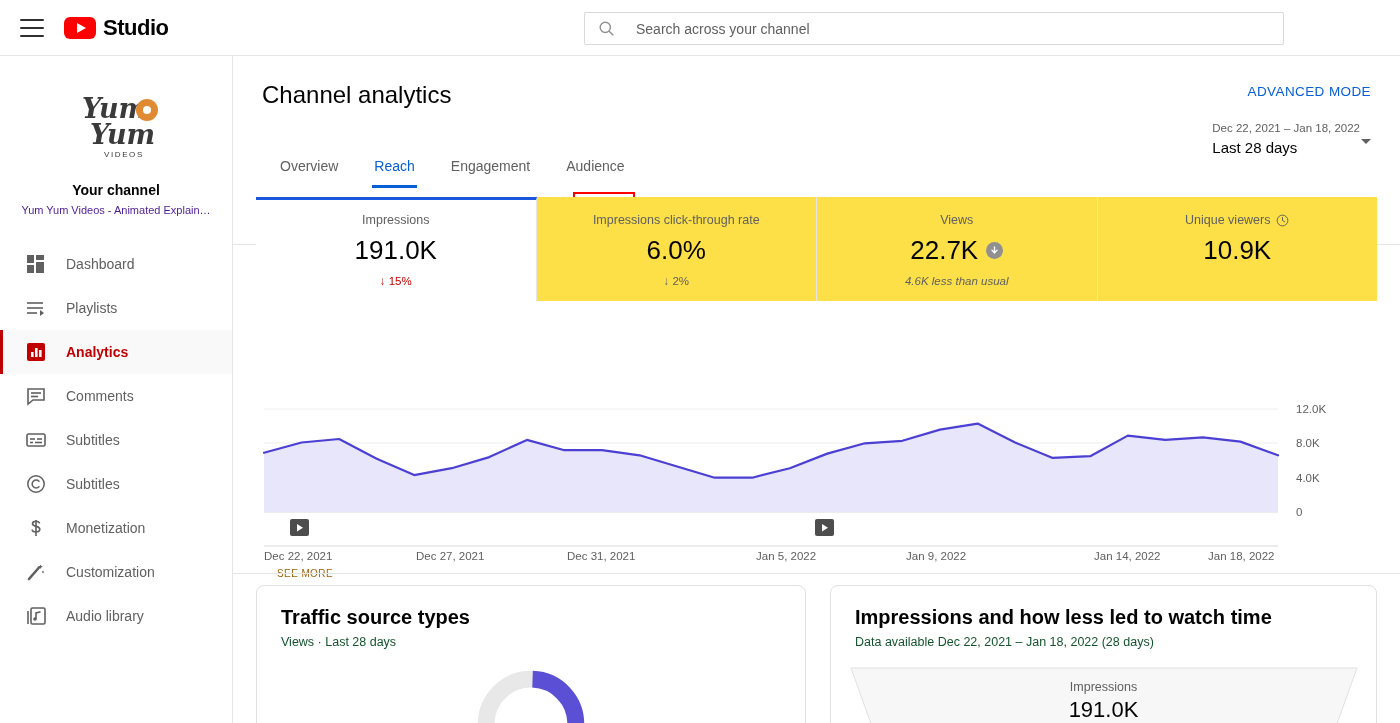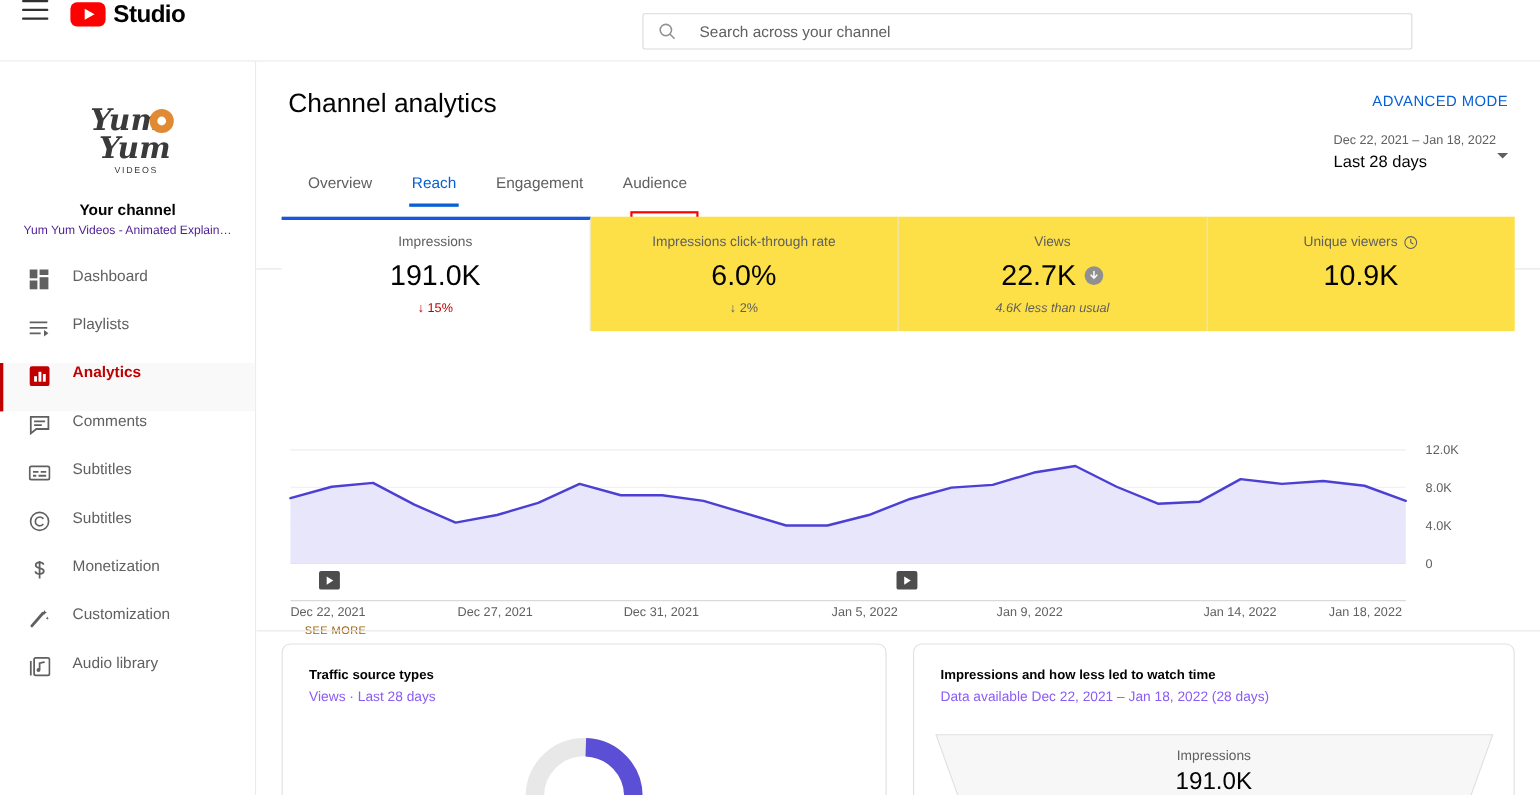--- a/index.html
+++ b/index.html
@@ -10,21 +10,21 @@
     background: #ffffff;
     color: #030303;
     overflow: hidden;
     position: relative;
   }
 
   
   .topbar {
     position: absolute; top: 0; left: 0; width: 1400px; height: 56px;
     background: #fff; border-bottom: 1px solid #e5e5e5;
-    display: flex; align-items: flex-start;
+    display: flex; align-items: center;
   }
   .hamburger {
     width: 24px; height: 18px; margin-left: 20px; margin-right: 20px;
     display: flex; flex-direction: column; justify-content: space-between;
     cursor: pointer;
   }
   .hamburger span { display: block; height: 2px; width: 24px; background: #303030; border-radius: 1px; }
   .brand { display: flex; align-items: center; gap: 7px; cursor: pointer; }
   .yt-logo {
     width: 32px; height: 22px; background: #ff0000; border-radius: 6px;
@@ -57,21 +57,21 @@
   }
   .channel-block { padding: 28px 0 12px; text-align: center; }
   .ch-logo { width: 112px; height: 80px; margin: 0 auto; position: relative; }
   .ch-logo svg { display: block; }
   .ch-name { font-size: 14px; font-weight: 700; margin-top: 18px; color: #030303; }
   .ch-desc { font-size: 11px; color: #4c1d95; margin-top: 6px; padding: 0 12px;
              white-space: nowrap; overflow: hidden; text-overflow: ellipsis; }
 
   .navlist { margin-top: 14px; }
   .navitem {
-    display: flex; align-items: flex-start; height: 44px; padding-left: 24px;
+    display: flex; align-items: center; height: 44px; padding-left: 24px;
     cursor: pointer; position: relative; color: #606060; font-size: 14px;
   }
   .navitem .ico { width: 24px; height: 24px; flex: none; display: flex;
                   align-items: center; justify-content: center; }
   .navitem .lbl { margin-left: 18px; }
   .navitem.active { background: #f9f9f9; color: #c00000; font-weight: 700; }
   .navitem.active::before {
     content: ""; position: absolute; left: 0; top: 0; bottom: 0; width: 3px; background: #c00000;
   }
 
@@ -126,22 +126,22 @@
   .chartbox { position: absolute; left: 23px; top: 268px; width: 1121px; height: 260px; }
   .see-more { position: absolute; left: 44px; top: 512px; font-size: 10px; font-weight: 500;
               color: #a16207; letter-spacing: .4px; cursor: pointer; }
   .main-rule { position: absolute; left: 0; top: 517px; width: 1167px; height: 1px; background: #e5e5e5; }
 
   
   .bottom { position: absolute; left: 23px; top: 529px; width: 1121px; height: 200px; display: flex; gap: 24px; }
   .panel { background: #fff; border: 1px solid #e0e0e0; border-radius: 8px; padding: 20px 24px; overflow: hidden; position: relative; }
   .panel.left { width: 550px; }
   .panel.right { flex: 1; }
-  .panel-title { font-size: 12px; font-weight: 700; color: #030303; }
-  .panel-sub { font-size: 12.5px; color: #8b5cf6; margin-top: 6px; }
+  .panel-title { font-size: 20px; font-weight: 700; color: #030303; }
+  .panel-sub { font-size: 12.5px; color: #14532d; margin-top: 6px; }
   .donut-wrap { position: absolute; left: 0; right: 0; top: 78px; display: flex; justify-content: center; }
   .funnel-wrap { position: absolute; left: 0; right: 0; top: 80px; display: flex; justify-content: center; }
   .funnel-label { font-size: 12.5px; color: #606060; text-align: center; }
   .funnel-value { font-size: 22px; color: #030303; text-align: center; margin-top: 3px; }
 </style>
 </head>
 <body>
 
 <div class="topbar">
   <div class="hamburger">

